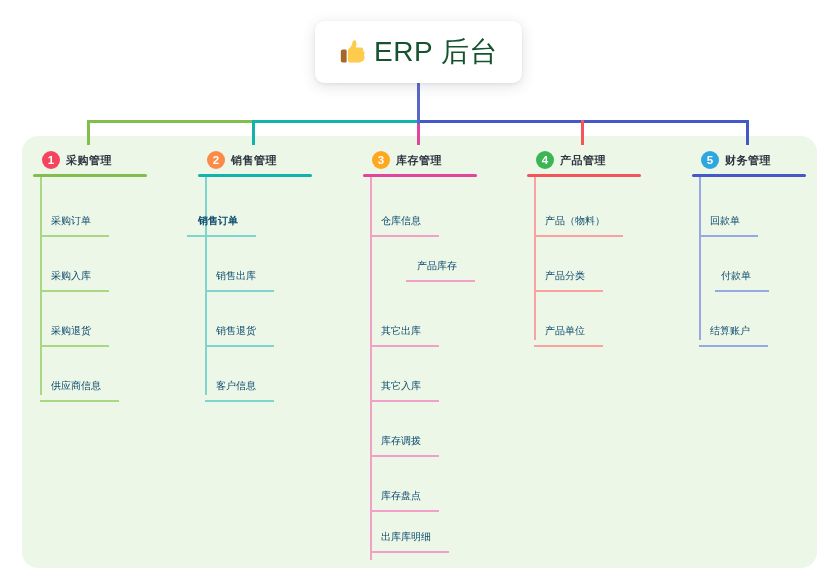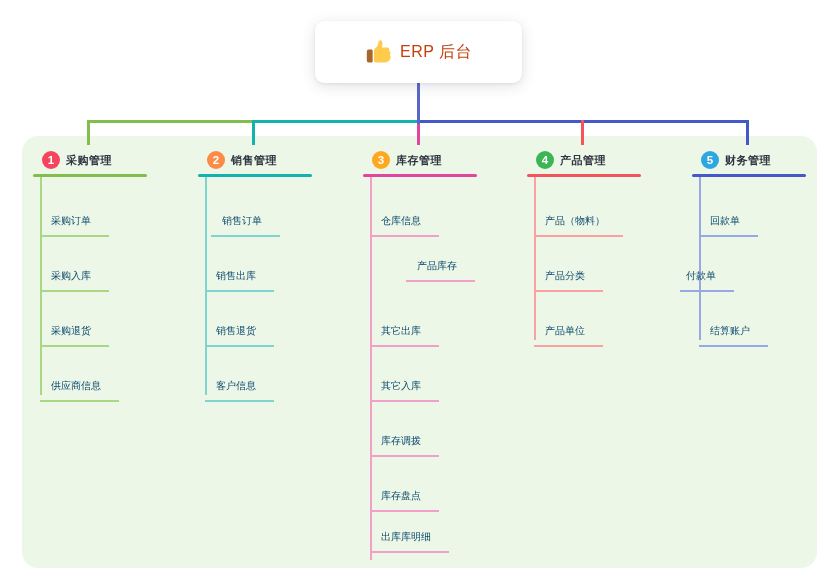--- a/index.html
+++ b/index.html
@@ -12,21 +12,21 @@
     position:absolute;left:22px;top:136px;width:795px;height:432px;
     border-radius:16px;
   }
   .root-card{
     position:absolute;left:315px;top:21px;width:207px;height:62px;
     background:#ffffff;border-radius:9px;
     box-shadow:0 3px 14px rgba(60,70,90,.16), 0 1px 3px rgba(60,70,90,.08);
     display:flex;align-items:center;justify-content:center;gap:9px;
     cursor:default;
   }
-  .root-label{font-size:16px;color:#c2410c;letter-spacing:.5px;}
+  .root-label{font-size:28px;color:#14532d;letter-spacing:.5px;}
   .root-icon{display:inline-flex;width:26px;height:26px;}
   .line{position:absolute;}
   .branch-title{
     position:absolute;height:28px;display:flex;align-items:center;
     padding-left:9px;box-sizing:border-box;
   }
   .badge{
     display:inline-flex;width:18px;height:18px;border-radius:50%;
     align-items:center;justify-content:center;flex:0 0 auto;
     color:#fff;font-size:11.5px;font-weight:bold;margin-right:6px;
@@ -80,21 +80,21 @@
       <div class="branch-item" style="left: 40px; top: 196px; border-bottom-color: rgb(170, 215, 133);">采购订单</div>
       <div class="branch-item" style="left: 40px; top: 251px; border-bottom-color: rgb(170, 215, 133);">采购入库</div>
       <div class="branch-item" style="left: 40px; top: 306px; border-bottom-color: rgb(170, 215, 133);">采购退货</div>
       <div class="branch-item" style="left: 40px; top: 361px; border-bottom-color: rgb(170, 215, 133);">供应商信息</div>
       <div class="branch-title" style="left: 198px; top: 146px; width: 114px;">
         <div class="badge" style="background: rgb(251, 139, 71);">2</div>
         <div class="branch-label">销售管理</div>
       </div>
       <div class="title-underline" style="left: 198px; top: 174px; width: 114px; background: rgb(19, 178, 173);"></div>
       <div class="tree-line" style="left: 205px; top: 177px; height: 218px; background: rgb(127, 213, 205);"></div>
-      <div class="branch-item" style="left: 211px; top: 196px; border-bottom-color: rgb(127, 213, 205);">销售订单</div>
+      <div class="branch-item" style="left: 187px; top: 196px; border-bottom-color: rgb(127, 213, 205); font-weight: bold;">销售订单</div>
       <div class="branch-item" style="left: 205px; top: 251px; border-bottom-color: rgb(127, 213, 205);">销售出库</div>
       <div class="branch-item" style="left: 205px; top: 306px; border-bottom-color: rgb(127, 213, 205);">销售退货</div>
       <div class="branch-item" style="left: 205px; top: 361px; border-bottom-color: rgb(127, 213, 205);">客户信息</div>
       <div class="branch-title" style="left: 363px; top: 146px; width: 114px;">
         <div class="badge" style="background: rgb(255, 168, 29);">3</div>
         <div class="branch-label">库存管理</div>
       </div>
       <div class="title-underline" style="left: 363px; top: 174px; width: 114px; background: rgb(224, 70, 156);"></div>
       <div class="tree-line" style="left: 370px; top: 177px; height: 383px; background: rgb(242, 160, 200);"></div>
       <div class="branch-item" style="left: 370px; top: 196px; border-bottom-color: rgb(242, 160, 200);">仓库信息</div>
@@ -113,17 +113,17 @@
       <div class="branch-item" style="left: 534px; top: 196px; border-bottom-color: rgb(249, 162, 159);">产品（物料）</div>
       <div class="branch-item" style="left: 534px; top: 251px; border-bottom-color: rgb(249, 162, 159);">产品分类</div>
       <div class="branch-item" style="left: 534px; top: 306px; border-bottom-color: rgb(249, 162, 159);">产品单位</div>
       <div class="branch-title" style="left: 692px; top: 146px; width: 114px;">
         <div class="badge" style="background: rgb(46, 167, 224);">5</div>
         <div class="branch-label">财务管理</div>
       </div>
       <div class="title-underline" style="left: 692px; top: 174px; width: 114px; background: rgb(68, 88, 200);"></div>
       <div class="tree-line" style="left: 699px; top: 177px; height: 163px; background: rgb(151, 169, 226);"></div>
       <div class="branch-item" style="left: 699px; top: 196px; border-bottom-color: rgb(151, 169, 226);">回款单</div>
-      <div class="branch-item" style="left: 680px; top: 251px; border-bottom-color: rgb(151, 169, 226); padding-left: 6px;">付款单</div>
+      <div class="branch-item" style="left: 715px; top: 251px; border-bottom-color: rgb(151, 169, 226); padding-left: 6px;">付款单</div>
       <div class="branch-item" style="left: 699px; top: 306px; border-bottom-color: rgb(151, 169, 226); text-align: center;">结算账户</div>
     </div>
 
 </div>
 
 </body></html>

